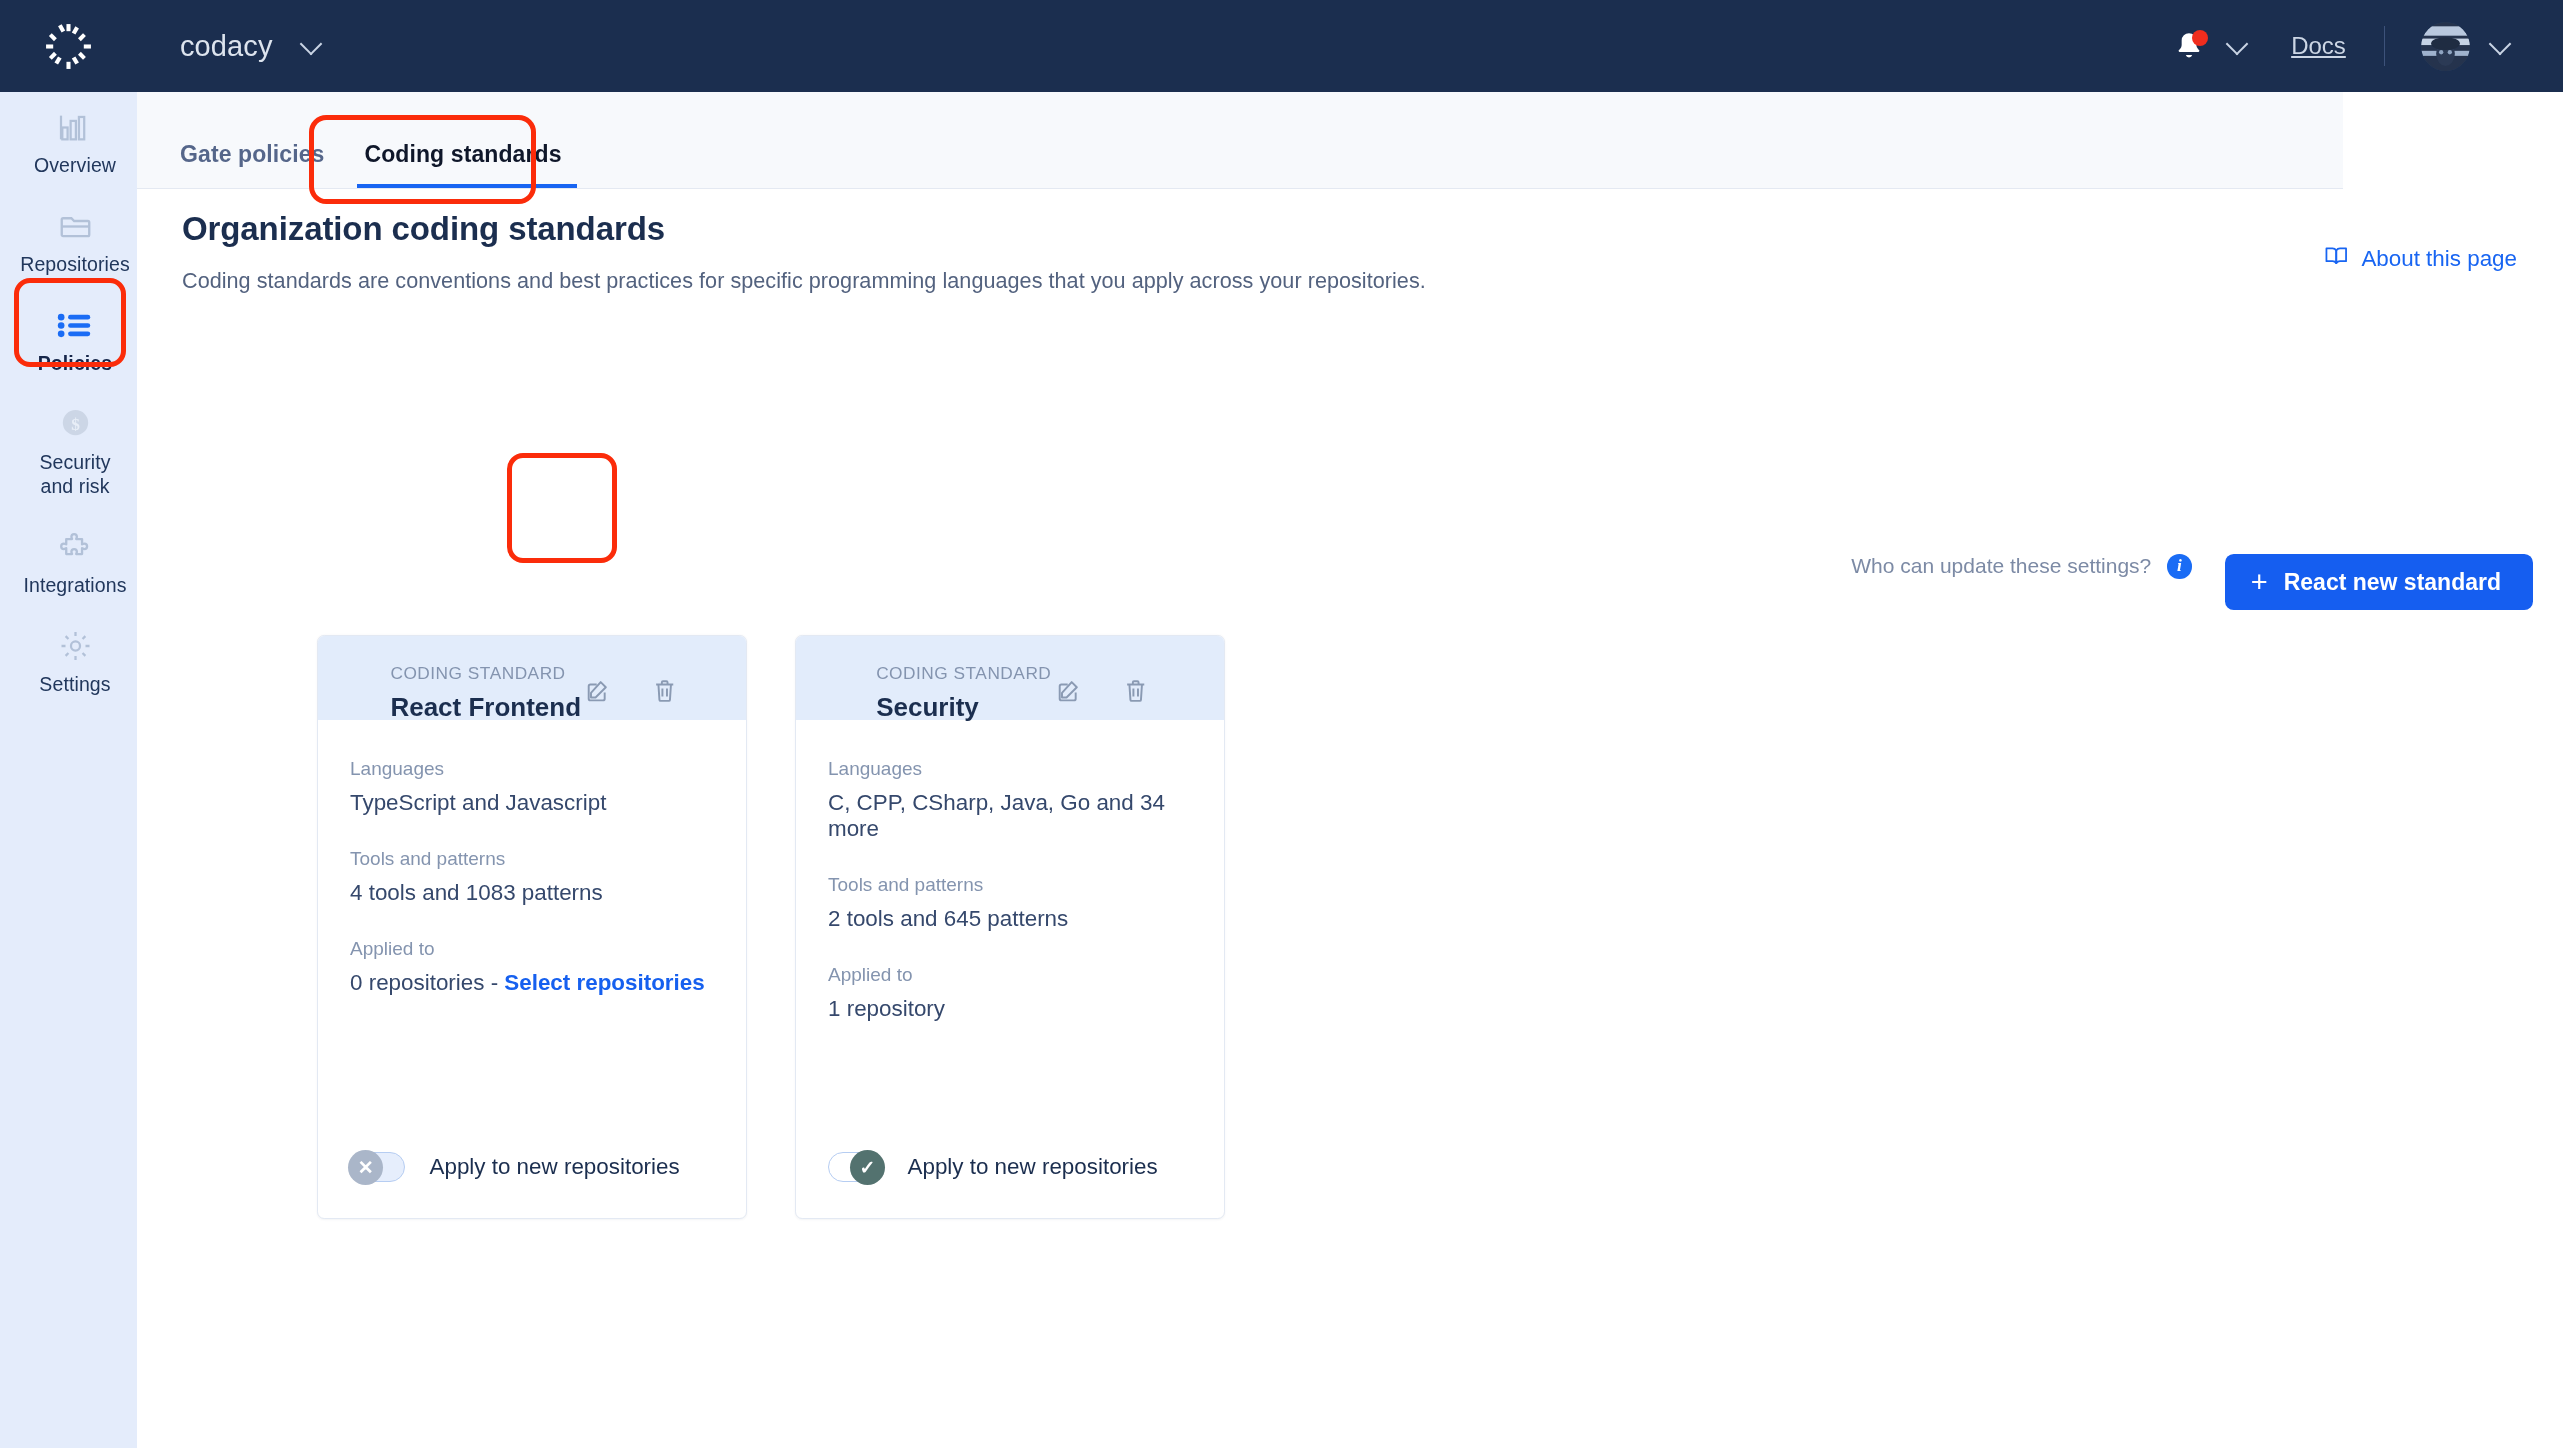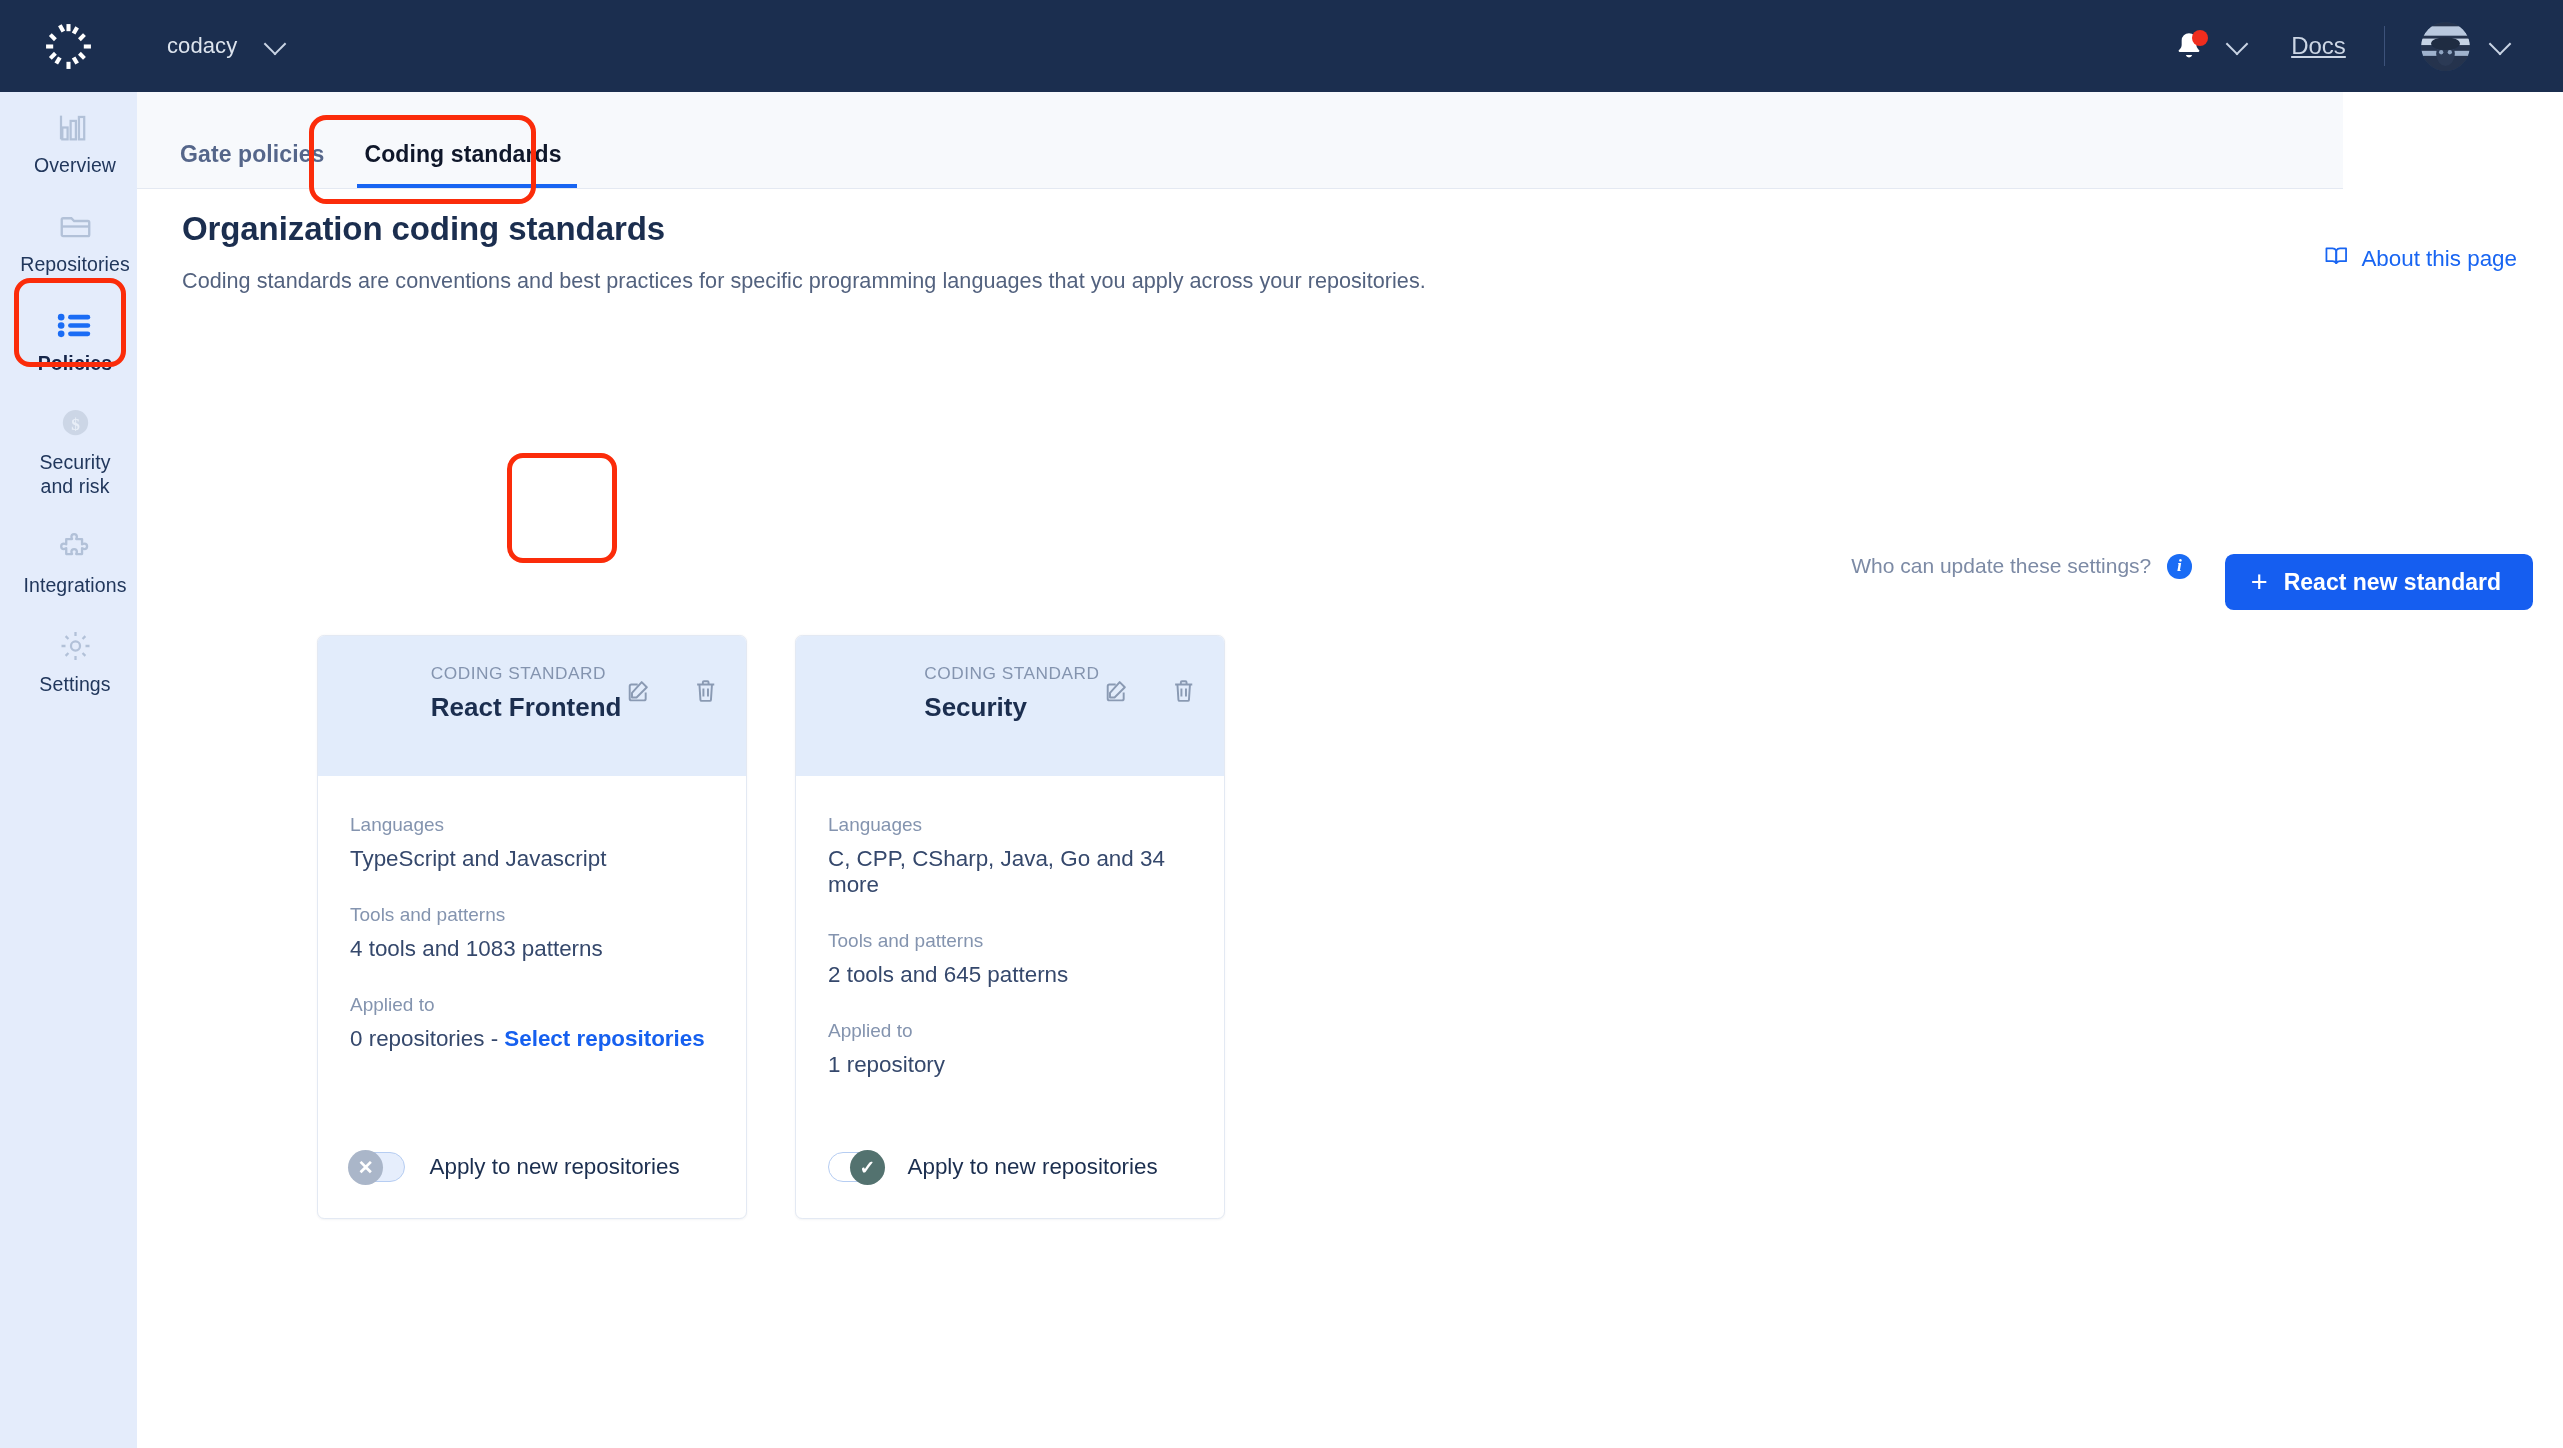--- a/index.html
+++ b/index.html
@@ -16,22 +16,22 @@
     width: 2563px; height: 92px;
     background: #1b2e4f;
     display: flex; align-items: center;
   }
   .logo-wrap {
     width: 137px; height: 92px;
     display: flex; align-items: center; justify-content: center;
   }
   .logo-mark { width: 51px; height: 51px; display: block; }
   .org-name {
-    color: #dde4ee; font-size: 22px; font-weight: 400;
-    letter-spacing: 0.1px; margin-left: 30px;
+    color: #dde4ee; font-size: 29px; font-weight: 400;
+    letter-spacing: 0.1px; margin-left: 43px;
   }
   .chev {
     display: inline-block; width: 16px; height: 16px;
     border-right: 2.9px solid #c9d4e4; border-bottom: 2.9px solid #c9d4e4;
     transform: rotate(45deg); margin-bottom: 4.3px;
   }
   .org-chev-btn { margin-left: 20px; display: flex; align-items: center; padding: 10px; }
   .topbar-right {
     margin-left: auto; display: flex; align-items: center; height: 82px;
     padding-right: 48px; gap: 0;
@@ -153,24 +153,24 @@
   }
   .card {
     width: 430px; height: 584px;
     background: #ffffff;
     border: 1.4px solid #e3e9f3;
     border-radius: 7.2px;
     display: flex; flex-direction: column;
     box-shadow: 0 0.7px 2.2px rgba(27,46,79,.05);
   }
   .card-head {
-    background: #e2ecfb; height: 140px;
+    background: #e2ecfb; height: 84px;
     border-radius: 5.8px 5.8px 0 0;
     padding: 27.4px 24.5px 0 32px;
-    display: flex; justify-content: flex-end; align-items: flex-start;
+    display: flex; justify-content: center; align-items: flex-start;
     position: relative;
   }
   .card-kicker {
     font-size: 17.3px; color: #8494af; letter-spacing: 0.5px;
   }
   .card-title {
     font-size: 26px; font-weight: 700; color: #1b2e4f; margin-top: 7.2px;
   }
   .card-icons { display: flex; gap: 36px; padding-top: 11.5px; }
   .icon-btn {

